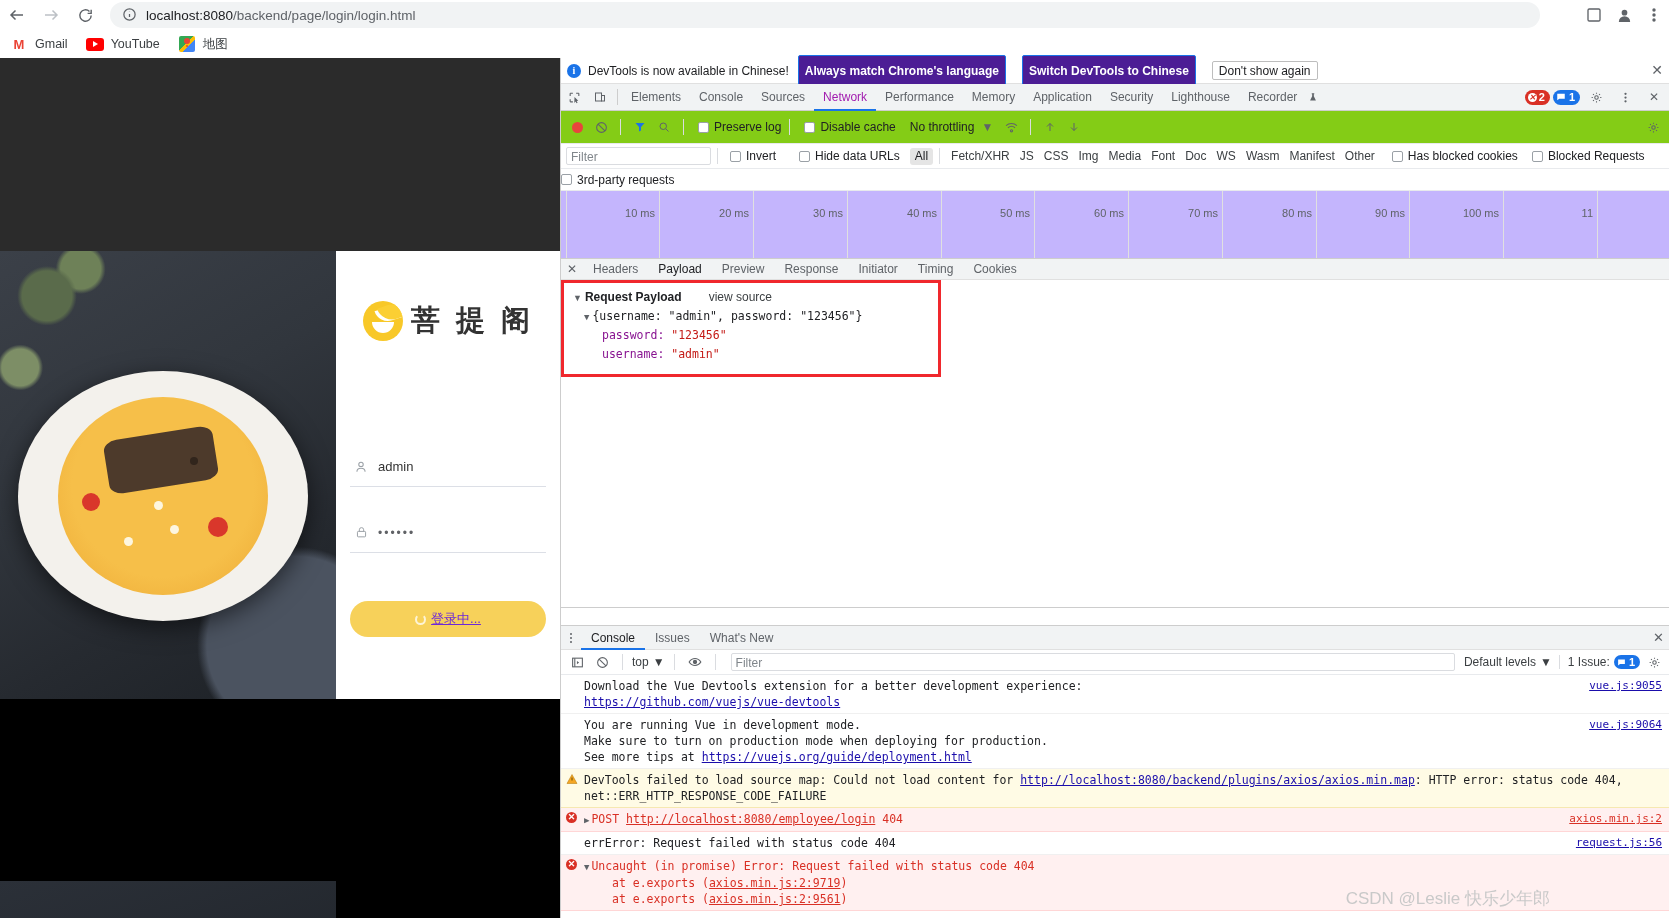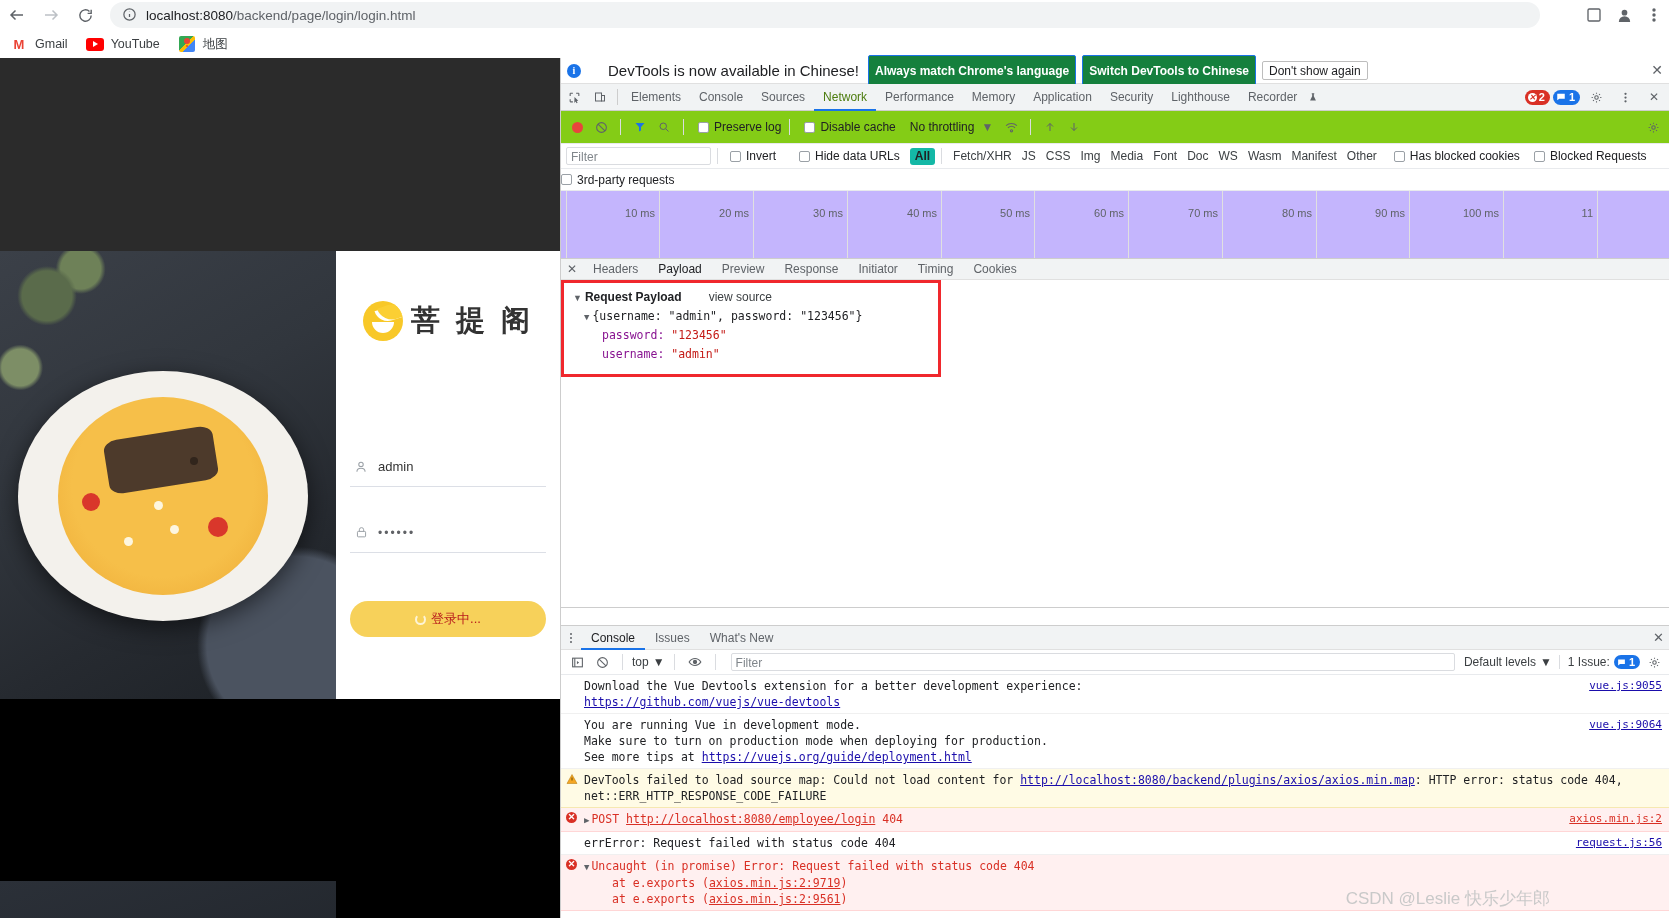--- a/index.html
+++ b/index.html
@@ -66,59 +66,59 @@
   .logo-text { font-size:29px; font-weight:bold; letter-spacing:3px; color:#333; font-family:"DejaVu Sans", sans-serif; }
 
   .field { position:absolute; left:14px; width:196px; height:40px; border-bottom:1px solid #dcdfe6; display:flex; align-items:center; }
   .field .fi { width:22px; color:#9aa0a6; display:flex; align-items:center; justify-content:center; }
   .field .fv { font-size:13px; color:#333; margin-left:6px; }
   .field .fv.pw { letter-spacing:2px; color:#606266; font-size:12px; }
   #f-user { top:196px; }
   #f-pass { top:262px; }
   .loginbtn {
     position:absolute; left:14px; top:350px; width:196px; height:36px;
-    background:#f7d15a; border:none; border-radius:18px; color:#b91c1c;
-    font-size:13px; display:flex; align-items:center; justify-content:center; gap:5px;
+    background:#f7d15a; border:none; border-radius:18px; color:#6d28d9;
+    font-size:13px; display:flex; align-items:center; justify-content:center; gap:5px;text-decoration:underline;
   }
   .spin { width:11px; height:11px; border:2px solid rgba(255,255,255,.75); border-top-color:transparent; border-radius:50%; display:inline-block; }
 
   
   .devtools { position:absolute; left:560px; top:58px; width:1109px; height:860px; background:#fff;
               border-left:1px solid #cdcdcd; font-size:12px; color:#202124;
               font-family:"Liberation Sans", sans-serif; }
 
   .infobar { height:26px; background:#fff; border-bottom:1px solid #e0e0e0; display:flex; align-items:center; padding:0 6px; position:relative; }
   .infobar .ii { width:14px; height:14px; border-radius:50%; background:#1a73e8; color:#fff; font-size:10px; display:flex; align-items:center; justify-content:center; margin-right:7px; font-weight:bold; font-family:"Liberation Serif", serif; }
-  .infobar .msg { font-size:15px; margin-right:9px;margin-left:20px; }
-  .btn-blue { background:#15803d; color:#fff; border:1px solid #1a73e8; border-radius:2px; height:32px; padding:0 6px; font-size:12px; margin-right:6px; font-weight:bold; display:flex; align-items:center; font-family:"Liberation Sans", sans-serif;}
+  .infobar .msg { font-size:12px; margin-right:9px; }
+  .btn-blue { background:#4c1d95; color:#fff; border:1px solid #1a73e8; border-radius:2px; height:32px; padding:0 6px; font-size:12px; margin-right:16px; font-weight:bold; display:flex; align-items:center; font-family:"Liberation Sans", sans-serif;}
   .btn-plain { background:#fff; color:#202124; border:1px solid #bdbdbd; border-radius:2px; height:19px; padding:0 6px; font-size:12px; display:flex; align-items:center; font-family:"Liberation Sans", sans-serif;}
   .infobar .xclose { position:absolute; right:6px; top:4px; color:#5f6368; font-size:14px; }
 
   .dt-tabs { height:27px; background:#f1f3f4; border-bottom:1px solid #cdcdcd; display:flex; align-items:center; position:relative; }
   .dt-icn { width:26px; height:26px; display:flex; align-items:center; justify-content:center; color:#5f6368; }
   .dt-sep { width:1px; height:16px; background:#cdcdcd; margin:0 4px; }
   .dt-tab { padding:0 9px; height:27px; line-height:27px; font-size:12px; color:#5f6368; }
-  .dt-tab.active { color:#4d7c0f; box-shadow:inset 0 -2px 0 #1a73e8; }
+  .dt-tab.active { color:#a21caf; box-shadow:inset 0 -2px 0 #1a73e8; }
   .dt-right { position:absolute; right:2px; display:flex; align-items:center; gap:3px; }
   .badge-err { background:#d93025; color:#fff; border-radius:8px; height:15px; padding:0 5px 0 3px; font-size:11px; display:flex; align-items:center; gap:2px; }
   .badge-err .o { width:9px; height:9px; border-radius:50%; background:#fff; color:#d93025; font-size:8px; display:flex; align-items:center; justify-content:center; font-weight:bold; }
   .badge-msg { background:#1a73e8; color:#fff; border-radius:8px; height:15px; padding:0 5px 0 3px; font-size:11px; display:flex; align-items:center; gap:3px; }
 
   .net-toolbar { height:26px; border-bottom:1px solid #e8eaed; display:flex; align-items:center; padding:16px 5px; gap:2px; background:#84cc16; }
   .rec-dot { width:11px; height:11px; border-radius:50%; background:#e8453c; }
   .ticon { width:22px; height:22px; display:flex; align-items:center; justify-content:center; color:#5f6368; }
   .cbx { width:11px; height:11px; border:1px solid #9aa0a6; border-radius:2px; display:inline-block; background:#fff; flex:0 0 auto;}
   .lbl { font-size:12px; color:#202124; margin-left:5px; }
   .cbwrap { display:flex; align-items:center; margin-left:6px; }
   .vsep { width:1px; height:16px; background:#dadce0; margin:0 6px; }
 
   .filter-row { height:25px; border-bottom:1px solid #e8eaed; display:flex; align-items:center; padding:0 5px; background:#fff; }
   .filter-inp { width:145px; height:18px; border:1px solid #dadce0; border-radius:2px; background:#fff; font-size:12px; color:#80868b; padding:0 4px; line-height:18px; }
   .ftype { font-size:12px; color:#3c4043; padding:0 5px; height:17px; line-height:17px; border-radius:3px; }
-  .ftype.sel { background:#14b8a6; color:#202124;font-weight:bold; }
+  .ftype.sel { background:#e5e5e5; color:#202124; }
 
   .thirdparty { height:22px; border-bottom:1px solid #e8eaed; display:flex; align-items:center; padding:0 0; }
 
   .timeline { height:68px; border-bottom:1px solid #cdcdcd; position:relative; background:#c4b5fd; overflow:hidden; }
   .tmark { position:absolute; top:0; height:68px; border-right:1px solid #e0e0e0; }
   .tlabel { position:absolute; top:16px; font-size:11px; color:#5f6368; text-align:right; }
   .netpanel { display:flex; height:349px; border-bottom:1px solid #cdcdcd; }
   .netlist { width:187px; border-right:1px solid #cdcdcd; background:#fff; }
   .netlist-head { height:21px; background:#f1f3f4; border-bottom:1px solid #e0e0e0; font-size:11.5px; color:#3c4043; padding:3px 0 0 11px; }
   .netrow { height:18px; background:#e8eaed; display:flex; align-items:center; padding-left:11px; gap:6px; }

